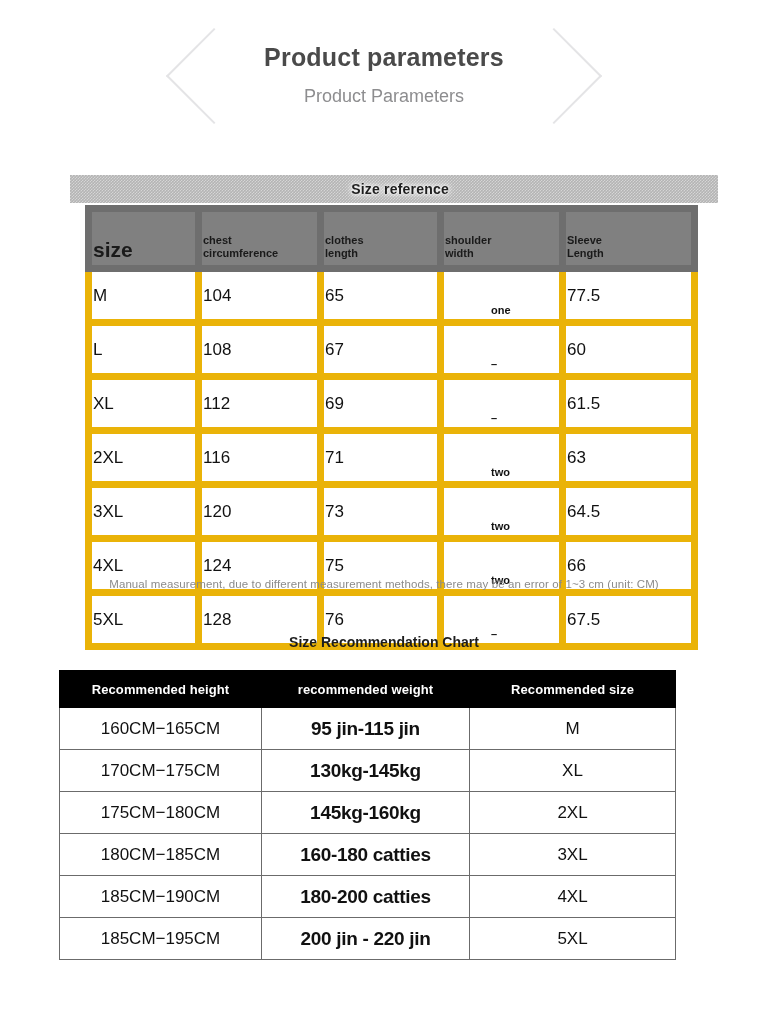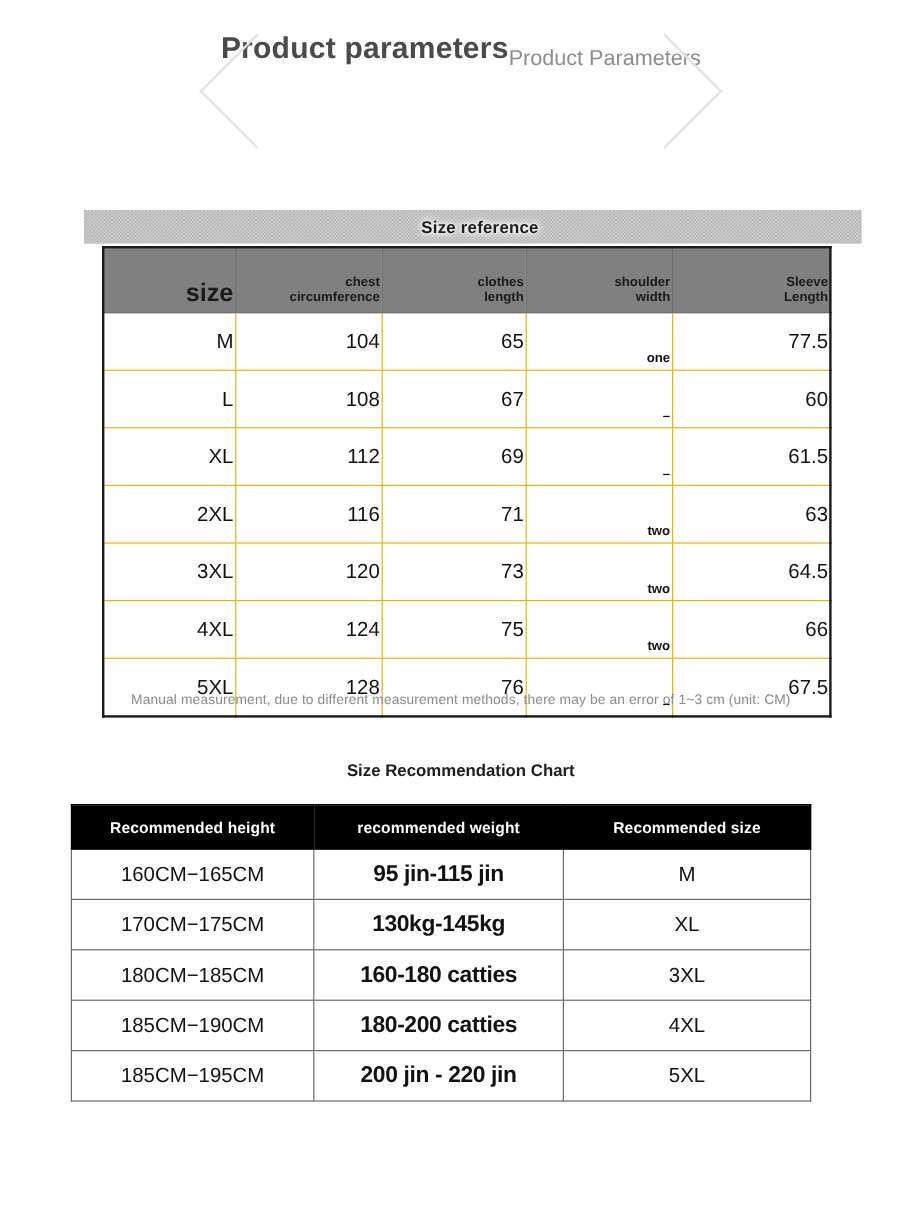--- a/index.html
+++ b/index.html
@@ -23,21 +23,22 @@
     display: flex;
     flex-direction: column;
     align-items: center;
     justify-content: center;
   }
   .header-inner {
     position: relative;
     width: 420px;
     height: 100px;
     display: flex;
-    flex-direction: row;
+    flex-direction: column;
+    align-items: center;
     justify-content: center;
   }
   .chev {
     position: absolute;
     top: 50%;
     width: 66px;
     height: 66px;
     margin-top: -33px;
     border-top: 2px solid #e4e4e6;
     border-right: 2px solid #e4e4e6;
@@ -102,22 +103,22 @@
   .table1 {
     position: absolute;
     left: 85px;
     top: 205px;
     width: 606px;
     border-collapse: collapse;
     table-layout: fixed;
     border: 2px solid #1a1a1a;
   }
   .table1 th, .table1 td {
-    border: 1px solid #eab308;
-    text-align: right;
+    border: 7px solid #eab308;
+    text-align: left;
   }
   .table1 thead th {
     background: #808080;
     color: #1a1a1a;
     height: 48px;
     vertical-align: bottom;
     padding-bottom: 4px;
     border-color: #6e6e6e;
     font-weight: bold;
     font-size: 11px;
@@ -329,20 +330,25 @@
       <td>160CM−165CM</td>
       <td class="weight">95 jin-115 jin</td>
       <td>M</td>
     </tr>
     <tr>
       <td>170CM−175CM</td>
       <td class="weight">130kg-145kg</td>
       <td>XL</td>
     </tr>
     <tr>
+      <td>175CM−180CM</td>
+      <td class="weight">145kg-160kg</td>
+      <td>2XL</td>
+    </tr>
+    <tr>
       <td>180CM−185CM</td>
       <td class="weight">160-180 catties</td>
       <td>3XL</td>
     </tr>
     <tr>
       <td>185CM−190CM</td>
       <td class="weight">180-200 catties</td>
       <td>4XL</td>
     </tr>
     <tr>

